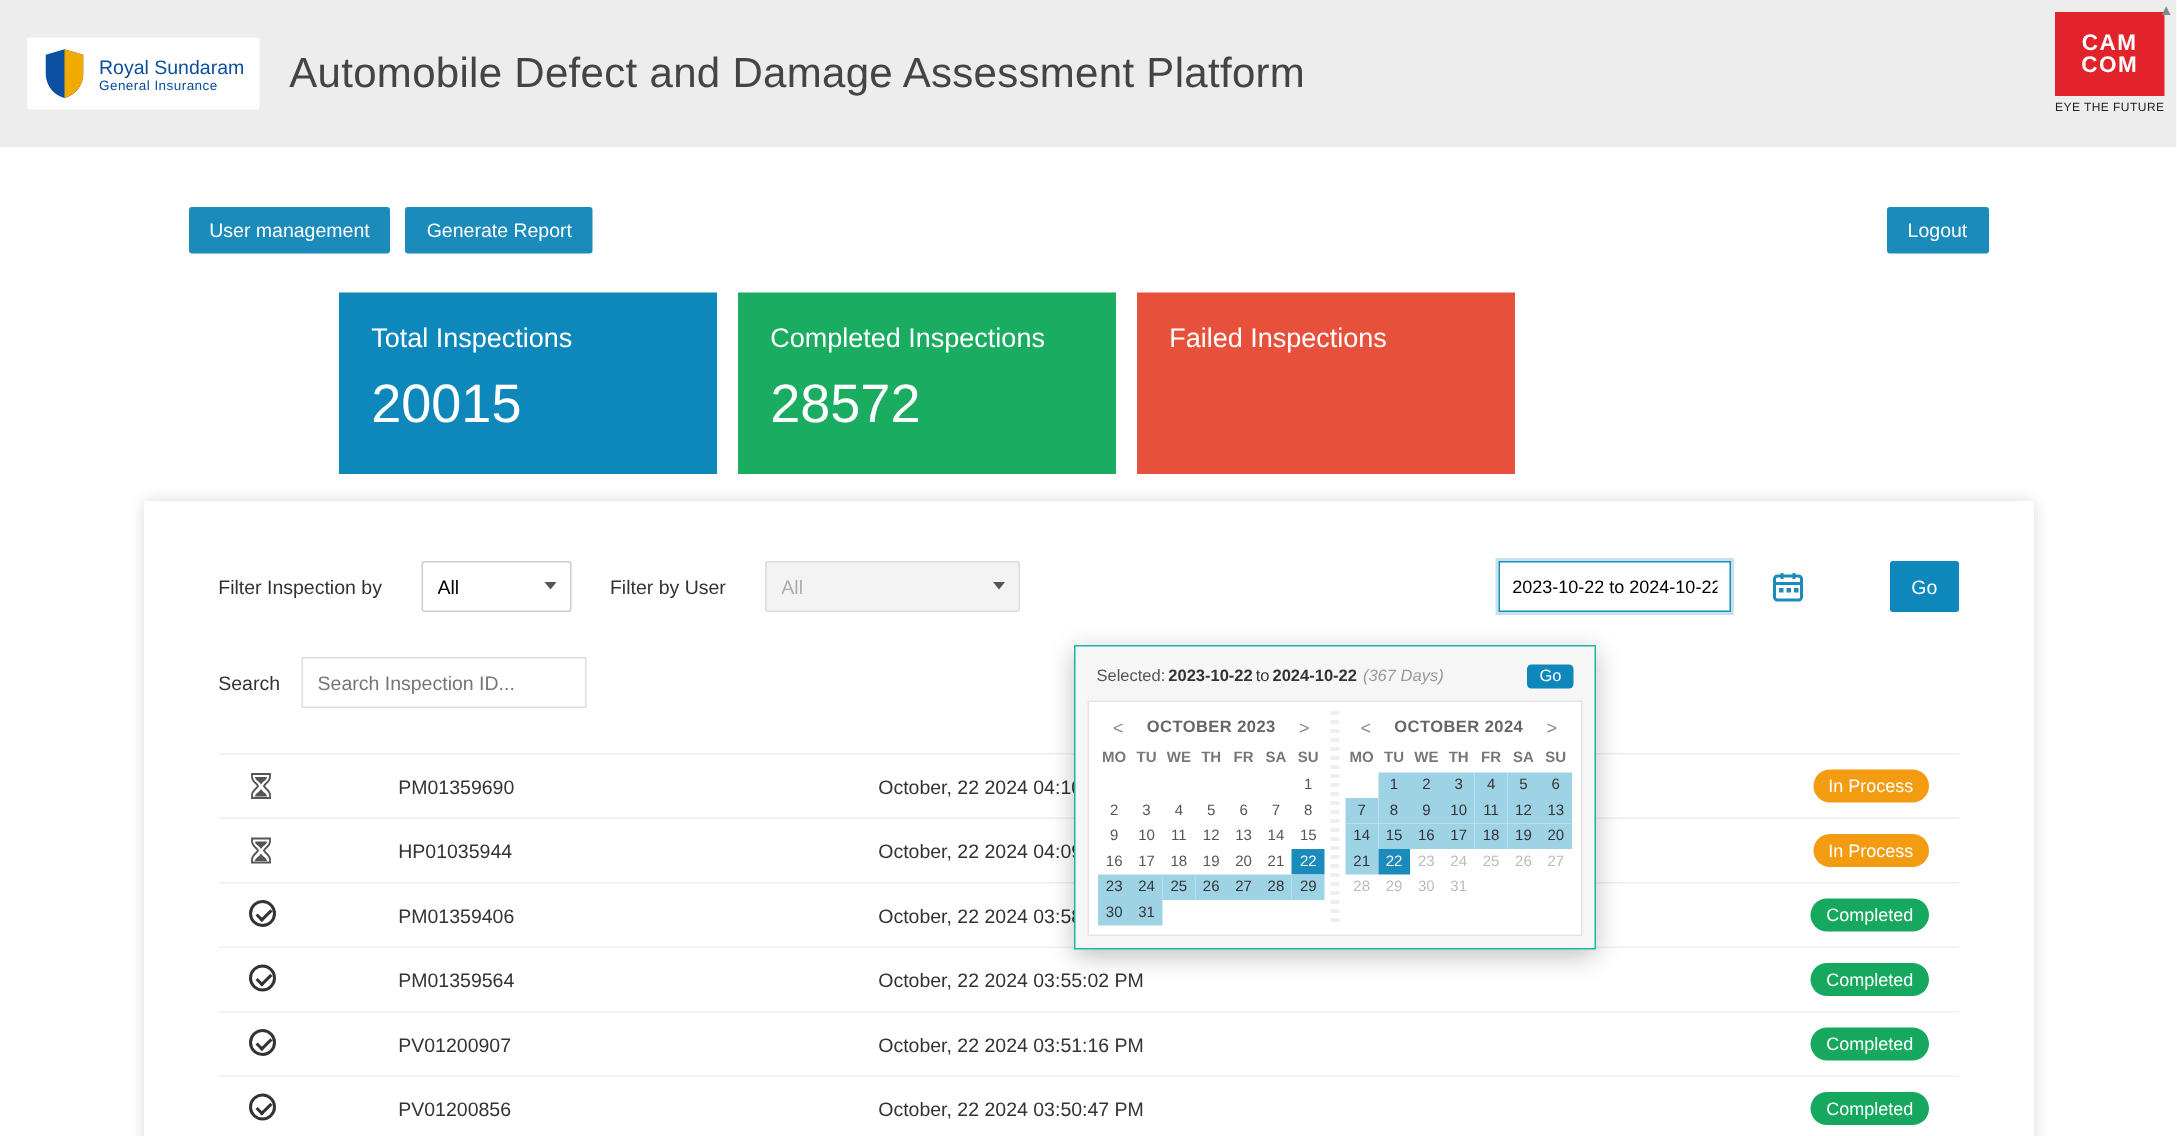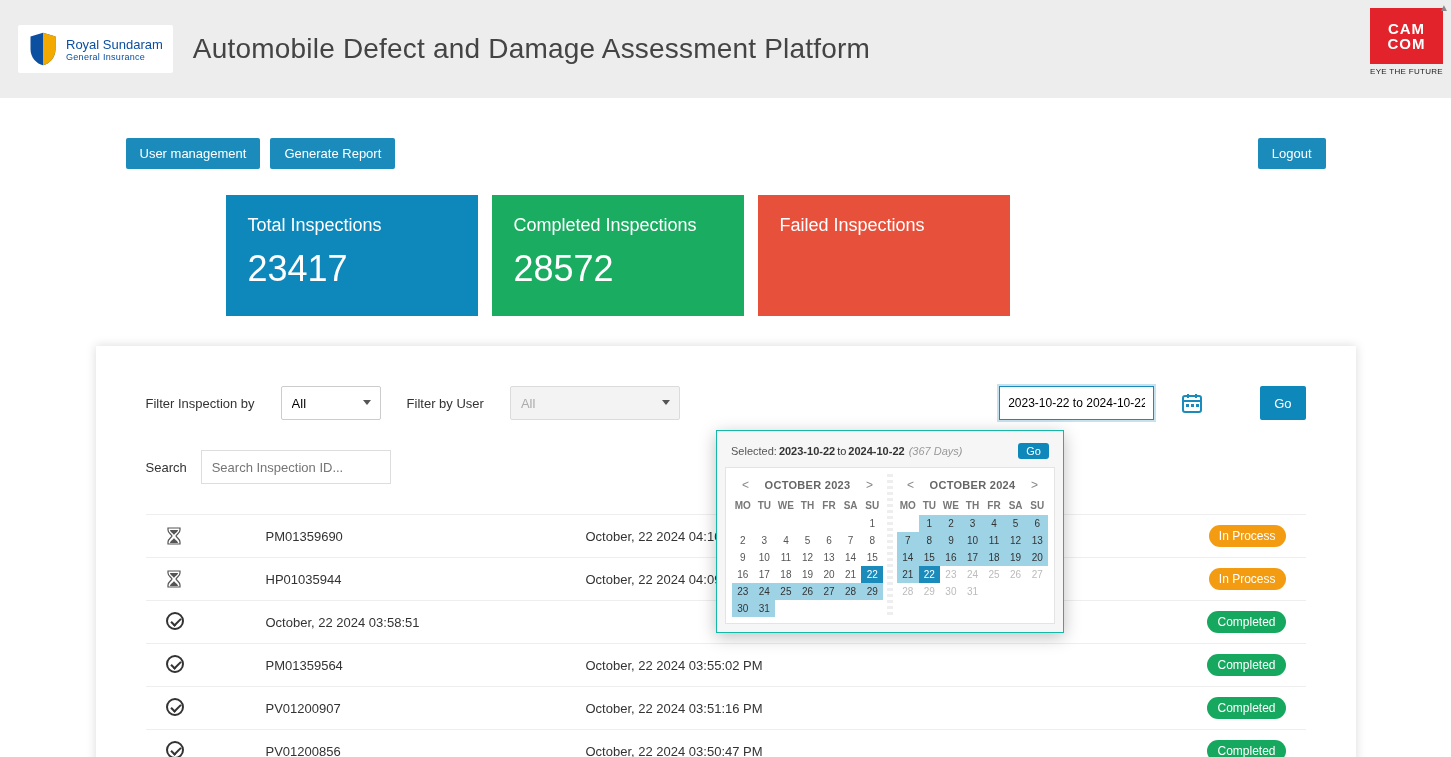--- a/index.html
+++ b/index.html
@@ -12,21 +12,21 @@
   .rs-text .sub{font-size:9px;color:#0b4fa0;letter-spacing:0.3px;}
   .app-title{font-size:28px;font-weight:300;color:#444;letter-spacing:0.2px;}
   .camcom-logo{position:absolute;right:8px;top:8px;text-align:center;}
   .camcom-box{background:#e3232b;color:#fff;width:73px;height:56px;display:flex;flex-direction:column;align-items:center;justify-content:center;font-weight:700;font-size:15px;line-height:15px;letter-spacing:1px;}
   .camcom-tag{font-size:8px;color:#222;margin-top:3px;letter-spacing:0.3px;}
   .page-wrap{max-width:1240px;margin:0 auto;padding:40px 20px 0 20px;}
   .toolbar-row{display:flex;align-items:center;margin-bottom:26px;}
   .btn{background:#1a8bbb;color:#fff;border:none;padding:8px 14px;font-size:13px;border-radius:2px;cursor:pointer;}
   .btn + .btn{margin-left:10px;}
   .spacer{flex:1;}
-  .stats-row{display:flex;gap:14px;padding-left:100px;margin-bottom:30px;}
+  .stats-row{display:flex;gap:14px;padding-left:100px;margin-bottom:18px;}
   .stat-card{flex:0 0 252px;padding:20px 22px 26px 22px;color:#fff;}
   .stat-card .stitle{font-size:18px;font-weight:300;margin-bottom:12px;}
   .stat-card .sval{font-size:36px;font-weight:300;}
   .c-blue{background:#0e87bb;}
   .c-green{background:#1aac60;}
   .c-red{background:#e7513c;}
   .panel{background:#fff;box-shadow:0 0 10px rgba(0,0,0,0.15);margin:0 -30px 0 -30px;padding:40px 50px 20px 50px;position:relative;}
   .filter-row{display:flex;align-items:center;gap:26px;margin-bottom:30px;position:relative;}
   .lbl{font-size:13px;color:#333;}
   .sel, .inp{height:34px;border:1px solid #ccc;border-radius:2px;padding:0 10px;font-size:13px;background:#fff;}
@@ -101,21 +101,21 @@
   <div class="toolbar-row">
     <button class="btn">User management</button>
     <button class="btn">Generate Report</button>
     <div class="spacer"></div>
     <button class="btn">Logout</button>
   </div>
 
   <div class="stats-row">
     <div class="stat-card c-blue">
       <div class="stitle">Total Inspections</div>
-      <div class="sval">23417</div>
+      <div class="sval">20015</div>
     </div>
     <div class="stat-card c-green">
       <div class="stitle">Completed Inspections</div>
       <div class="sval">28572</div>
     </div>
     <div class="stat-card c-red">
       <div class="stitle">Failed Inspections</div>
     </div>
   </div>
 
@@ -168,20 +168,21 @@
                 <path d="M2 1h12v2c0 3-3 4-4 6 1 2 4 3 4 6v2H2v-2c0-3 3-4 4-6-1-2-4-3-4-6V1z" fill="none" stroke="#555" stroke-width="1.2"></path>
                 <path d="M4 3h8c0 2-3 3-4 5-1-2-4-3-4-5z" fill="#555"></path>
                 <path d="M4 16h8c0-2-3-3-4-5-1 2-4 3-4 5z" fill="#555"></path>
               </svg></span></div>
           <div class="c-id">HP01035944</div>
           <div class="c-date">October, 22 2024 04:09:42</div>
           <div class="c-status"><span class="badge b-process">In Process</span></div>
         </div>
         <div class="trow">
           <div class="c-icon"><span class="chk-icon"></span></div>
+          <div class="c-id">PM01359406</div>
           <div class="c-date">October, 22 2024 03:58:51</div>
           <div class="c-status"><span class="badge b-complete">Completed</span></div>
         </div>
         <div class="trow">
           <div class="c-icon"><span class="chk-icon"></span></div>
           <div class="c-id">PM01359564</div>
           <div class="c-date">October, 22 2024 03:55:02 PM</div>
           <div class="c-status"><span class="badge b-complete">Completed</span></div>
         </div>
         <div class="trow">

